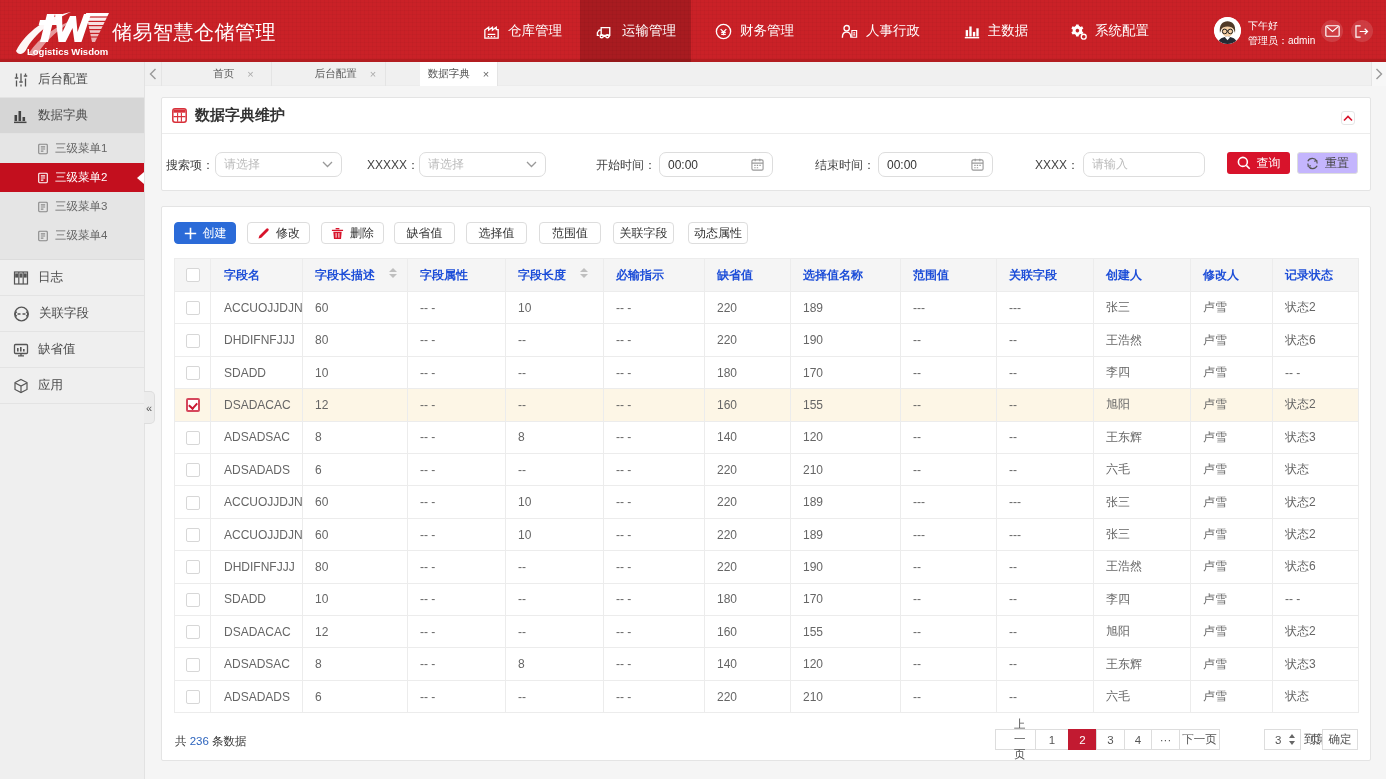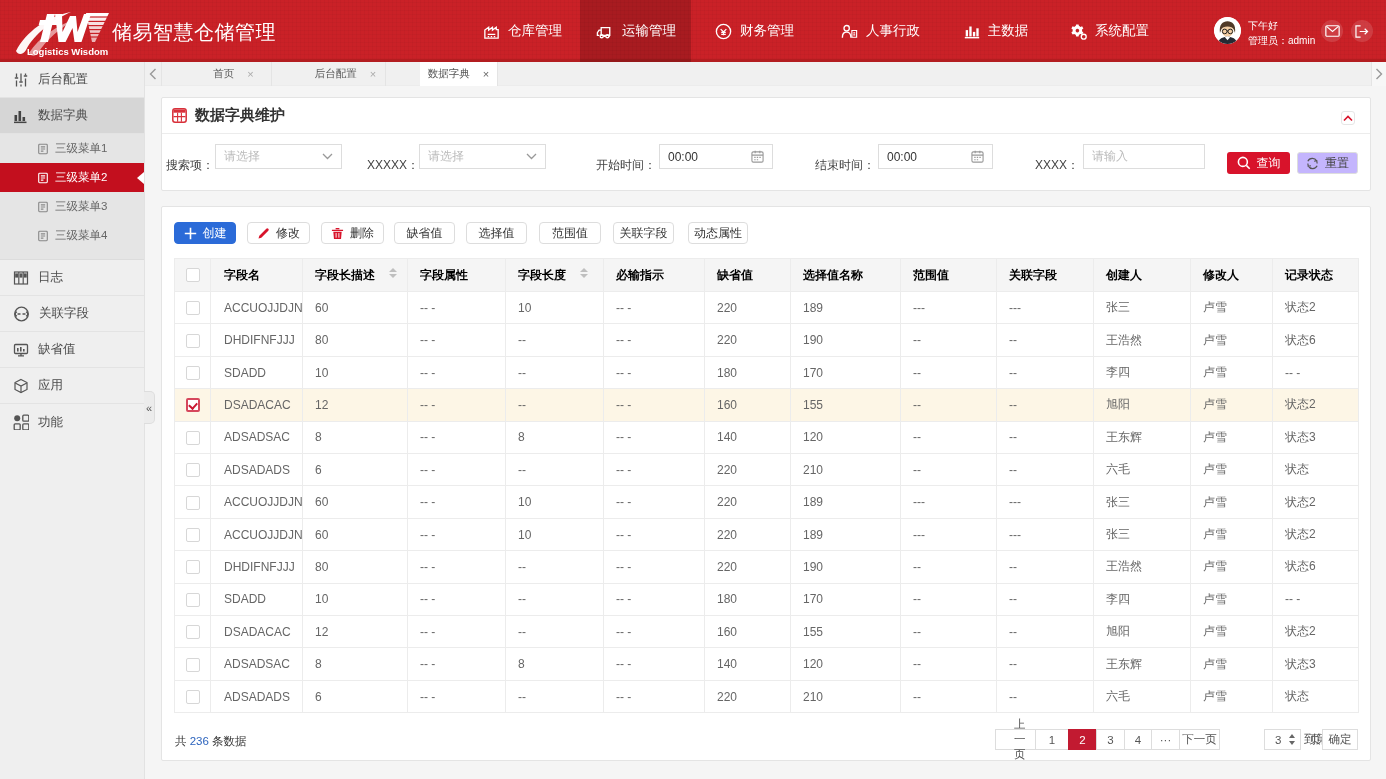--- a/index.html
+++ b/index.html
@@ -40,34 +40,34 @@
 .tabarrow.r{position:absolute;right:0;width:15px;border-right:none;border-left:1px solid #e4e4e4;background:#f7f7f7;}
 
 .card{position:absolute;background:#fff;border:1px solid #e4e4e4;border-radius:2px;}
 #card1{left:161px;top:97px;width:1210px;height:94px;}
 #card2{left:161px;top:206px;width:1210px;height:555px;}
 .cardhead{height:36px;border-bottom:1px solid #ececec;display:flex;align-items:center;padding-left:10px;}
 .cardtitle{font-size:15px;font-weight:bold;color:#333;margin-left:8px;}
 .collbtn{position:absolute;right:15px;top:13px;width:14px;height:14px;border:1px solid #e6e6e6;border-radius:3px;display:flex;align-items:center;justify-content:center;}
 
 .flabel{position:absolute;top:55px;height:25px;line-height:25px;font-size:12px;color:#444;text-align:right;}
-.fbox{position:absolute;top:46px;height:25px;border:1px solid #ddd;border-radius:0;background:#fff;font-size:12px;color:#333;display:flex;align-items:center;padding:0 8px;}
+.fbox{position:absolute;top:54px;height:25px;border:1px solid #ddd;border-radius:7px;background:#fff;font-size:12px;color:#333;display:flex;align-items:center;padding:0 8px;}
 .fbox .ph{color:#bbb;}
 .fbox .chev{position:absolute;right:8px;color:#999;}
 .fbtn{position:absolute;top:54px;height:22px;border-radius:3px;font-size:12px;display:flex;align-items:center;justify-content:center;}
 #btnquery{left:1065px;width:63px;background:#d8132b;color:#fff;}
 #btnreset{left:1135px;width:61px;background:#c4b5fd;border:1px solid #ddd;color:#444;}
 
 .tbtn{position:absolute;top:15px;height:22px;border-radius:4px;font-size:12px;display:flex;align-items:center;justify-content:center;border:1px solid #ddd;background:#fff;color:#333;}
 .tbtn svg{margin-right:6px;}
 #btncreate{left:12px;width:62px;background:#2b6bd8;border-color:#2b6bd8;color:#fff;}
 
 .tbl{position:absolute;left:12px;top:51px;width:1184px;border-collapse:collapse;table-layout:fixed;font-size:12px;color:#666;}
 .tbl th,.tbl td{border:1px solid #ececec;padding:0 0 0 12px;text-align:left;font-weight:normal;overflow:hidden;white-space:nowrap;}
-.tbl th{background:#f5f5f5;color:#000000;font-weight:bold;height:33px;}
+.tbl th{background:#f5f5f5;color:#1d4ed8;font-weight:bold;height:33px;}
 .tbl td{height:32.42px;}
 .tbl td.c1,.tbl th.c1{padding:0;text-align:center;}
 .tbl td.c2,.tbl th.c2{padding-left:13px;}
 .hl td{background:#fdf6e6;}
 .cb{display:inline-block;width:14px;height:14px;border:1px solid #d7d7d7;border-radius:2px;background:#fff;vertical-align:middle;}
 .cb.on{border:2px solid #d6475c;position:relative;}
 .cb.on:after{content:"";position:absolute;left:2.8px;top:0.6px;width:4px;height:6.2px;border:solid #c91731;border-width:0 2px 2px 0;transform:rotate(42deg);}
 .sort{display:inline-block;vertical-align:1px;margin-left:14px;}
 .sort i{display:block;width:0;height:0;border-left:4px solid transparent;border-right:4px solid transparent;}
 .sort i.u{border-bottom:4px solid #bfbfbf;margin-bottom:2px;}
@@ -225,27 +225,20 @@
       <path d="M8,11.5 v2 M5,13.8 h6"></path>
       <rect x="4" y="6" width="1.6" height="3.5" fill="#555" stroke="none"></rect>
         <rect x="7" y="5" width="1.6" height="4.5" fill="#555" stroke="none"></rect>
         <rect x="10" y="7" width="1.6" height="2.5" fill="#555" stroke="none"></rect>
     </svg>缺省值</div>
   <div class="sitem">
     <svg width="16" height="16" viewBox="0 0 16 16" stroke="#555" fill="none" stroke-width="1.2">
       <path d="M8,1.5 L14,4.5 L14,11.5 L8,14.5 L2,11.5 L2,4.5 Z"></path>
       <path d="M2.2,5 L8,8 L13.8,5 M8,8 L8,14.2"></path>
     </svg>应用</div>
-  <div class="sitem" style="border-bottom:none;">
-    <svg width="16" height="16" viewBox="0 0 16 16">
-      <circle cx="4.2" cy="4.2" r="3" fill="#555"></circle>
-      <rect x="9.8" y="1.2" width="6" height="6" rx="1" fill="none" stroke="#555" stroke-width="1.3" transform="rotate(0)"></rect>
-      <rect x="1.2" y="9.8" width="6" height="6" rx="1" fill="none" stroke="#555" stroke-width="1.3"></rect>
-      <rect x="9.8" y="9.8" width="6" height="6" rx="1" fill="none" stroke="#555" stroke-width="1.3"></rect>
-    </svg>功能</div>
 </div>
 <div class="collapser">«</div>
 
 <div class="tabbar">
   <div class="tabarrow">
       <svg width="8" height="12" viewBox="0 0 8 12">
         <path d="M6.5,1 L1.5,6 L6.5,11" fill="none" stroke="#999" stroke-width="1.4"></path>
       </svg>
     </div>
   <div class="tab">首页<span class="x">×</span></div>

